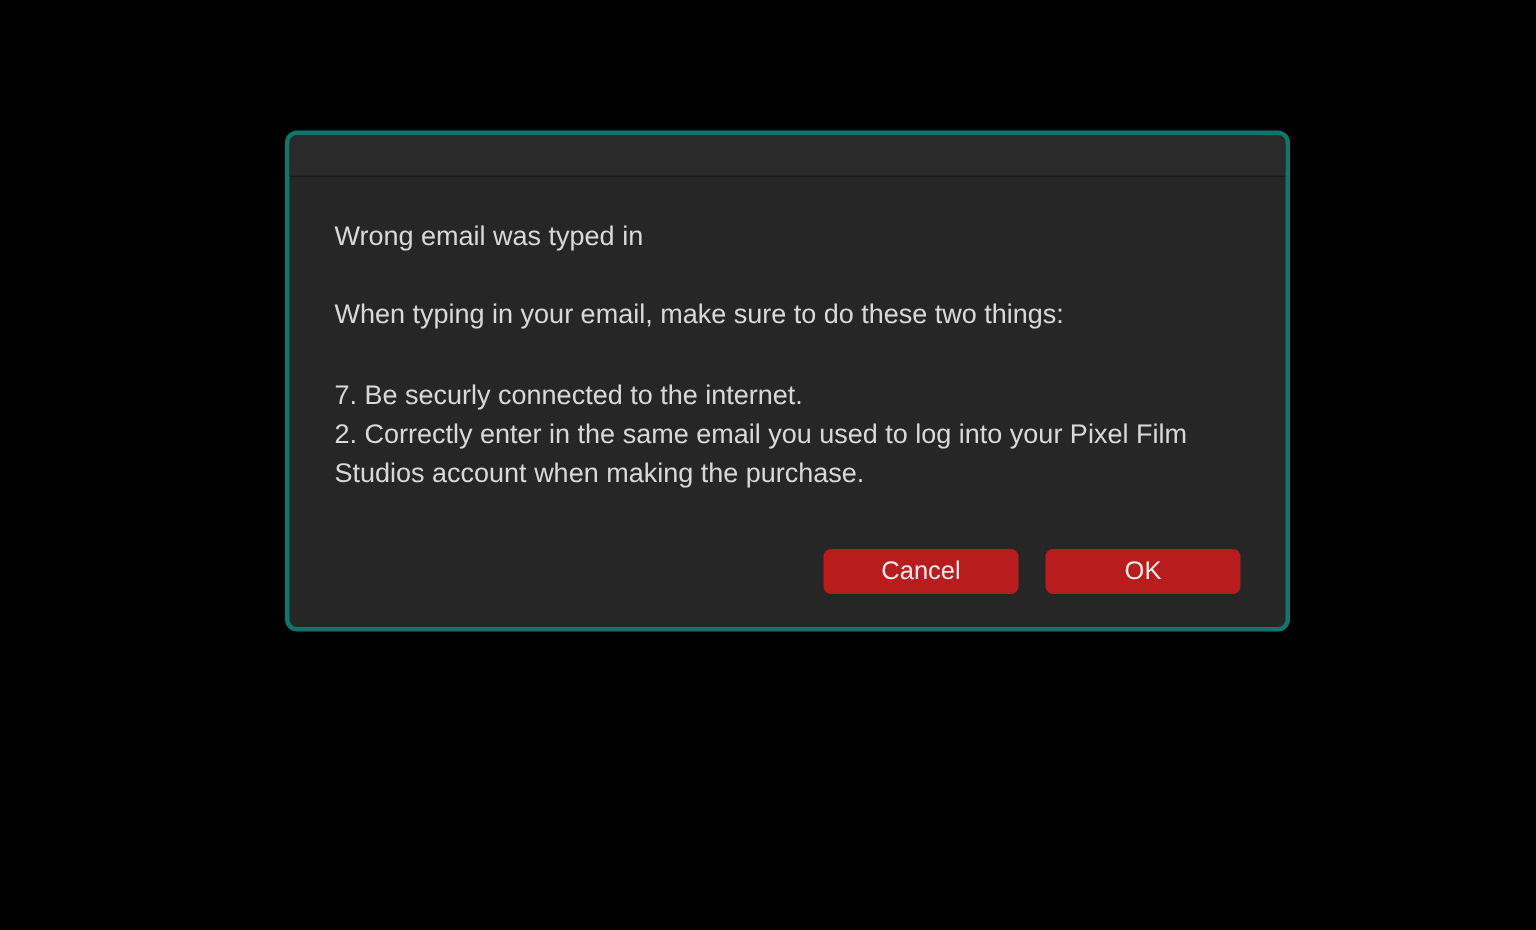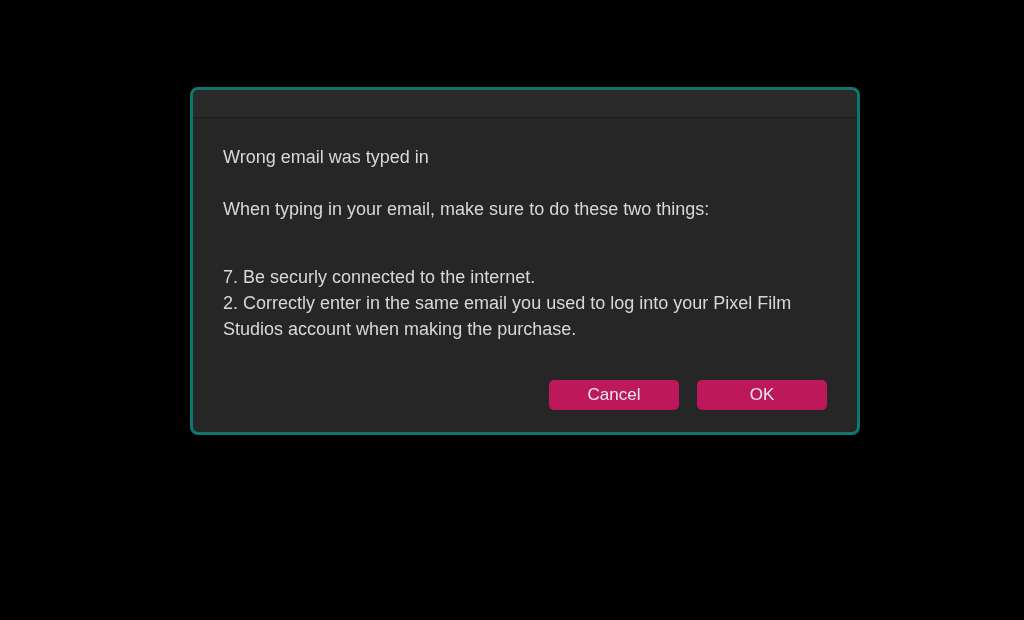--- a/index.html
+++ b/index.html
@@ -35,38 +35,38 @@
       padding: 26px 30px 22px 30px;
       color: #d8d8d8;
       font-size: 18px;
       line-height: 1.45;
     }
     .dialog-heading {
       font-weight: 400;
       margin-bottom: 26px;
     }
     .dialog-instruction {
-      margin-bottom: 42px;
+      margin-bottom: 28px;
     }
     .dialog-list {
       margin-bottom: 34px;
     }
     .dialog-list-item {
       display: block;
     }
     .dialog-buttons {
       display: flex;
       justify-content: flex-end;
       gap: 18px;
       padding-top: 4px;
     }
     .dialog-button {
       min-width: 130px;
       height: 30px;
-      background: #be185d;
+      background: #b91c1c;
       border: none;
       border-radius: 5px;
       color: #eaeaea;
       font-size: 17px;
       font-family: inherit;
       cursor: pointer;
       padding: 0 0;
       display: inline-flex;
       align-items: center;
       justify-content: center;

